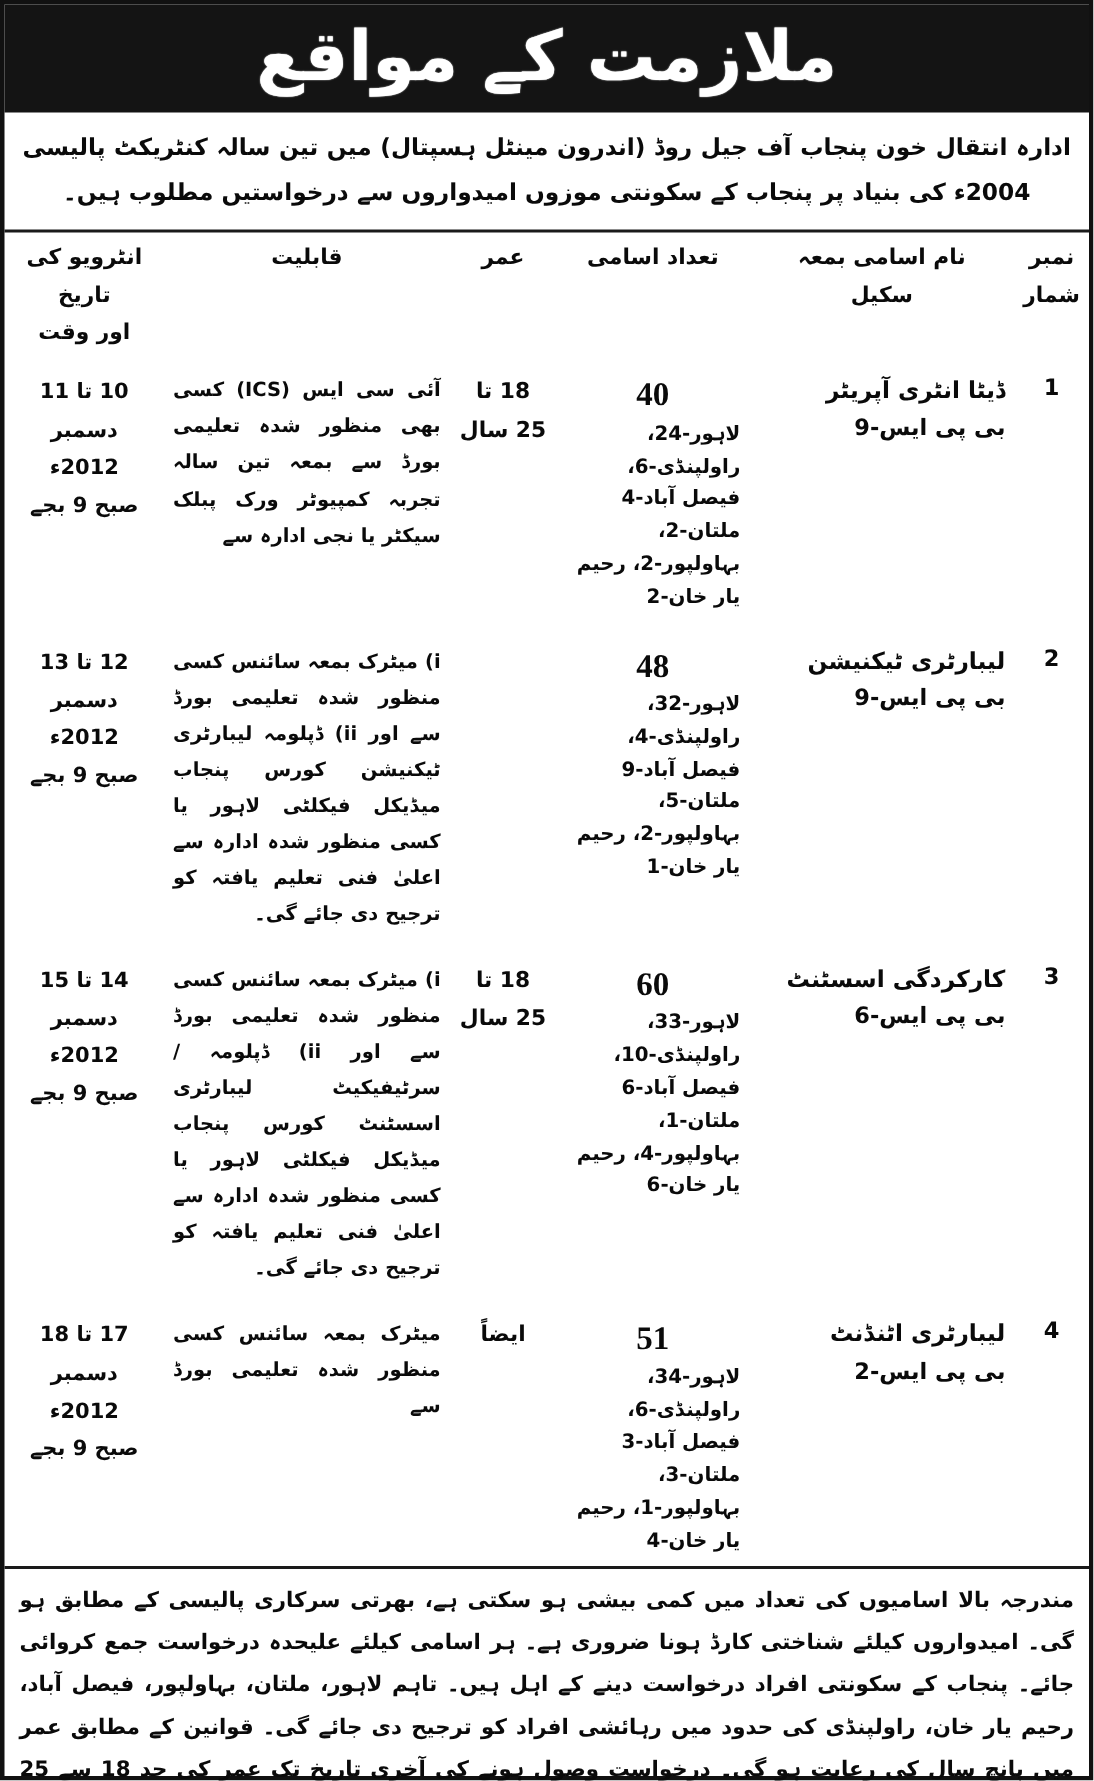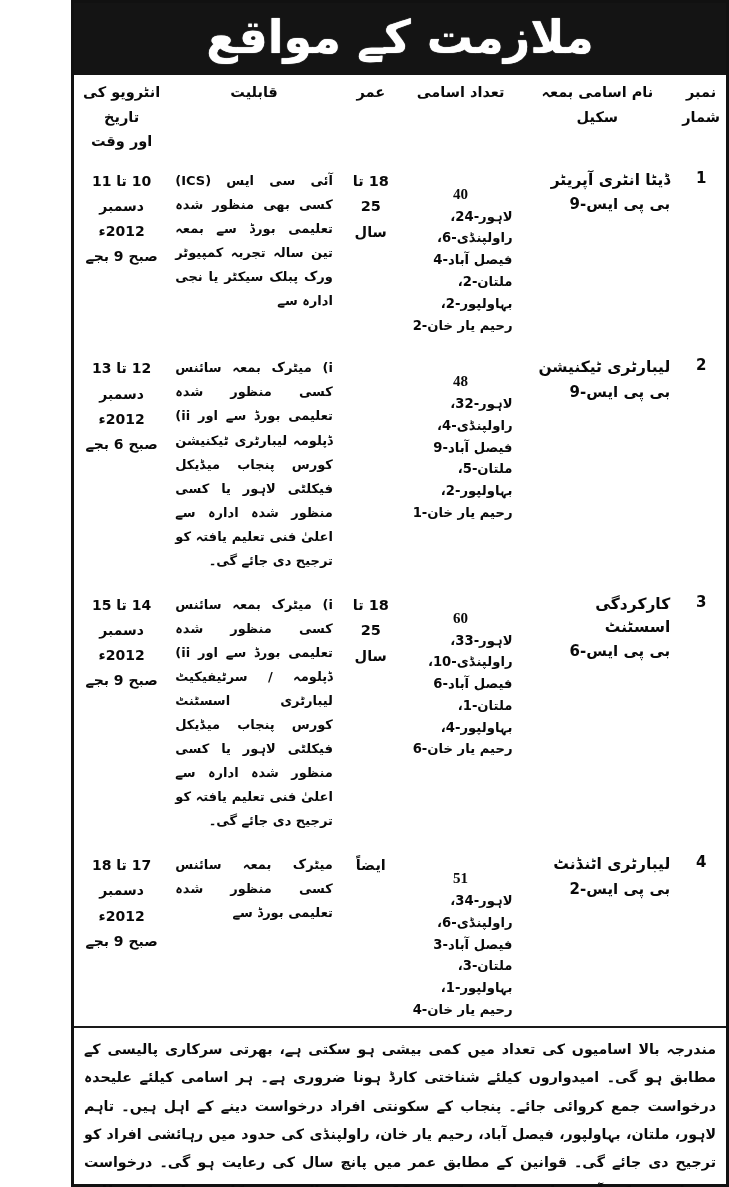--- a/index.html
+++ b/index.html
@@ -11,21 +11,21 @@
   body {
     width: 729px;
     height: 1187px;
     font-family: "DejaVu Sans", "Liberation Sans", sans-serif;
     color: #0a0a0a;
     position: relative;
     overflow: hidden;
   }
 
   .ad-sheet {
-    width: 658px;
+    width: 729px;
     height: 1187px;
     background: #ffffff;
     border: 3px solid #111;
     display: flex;
     flex-direction: column;
     position: relative;
   }
 
   
   .banner {
@@ -108,25 +108,24 @@
     font-weight: 700;
     line-height: 1.5;
   }
   .post-scale {
     font-size: 15px;
     font-weight: 700;
     line-height: 1.7;
   }
   td.c-count { text-align: center; }
   .count-num {
-    font-size: 15px;
+    font-size: 22px;
     font-weight: 800;
     line-height: 1.25;
     font-family: "Liberation Serif", serif;
-    margin-top: 16px;
   }
   .count-dist {
     font-size: 13.2px;
     line-height: 1.65;
     font-weight: 600;
     margin-top: 2px;
     text-align: right;
     direction: rtl;
   }
   td.c-age {
@@ -172,20 +171,23 @@
 </style>
 </head>
 <body>
 
 <div class="ad-sheet">
 
   <div class="banner">
     <div class="banner-title">ملازمت کے مواقع</div>
   </div>
 
+  <div class="intro-box">
+    <div class="intro-text">ادارہ انتقال خون پنجاب آف جیل روڈ (اندرون مینٹل ہسپتال) میں تین سالہ کنٹریکٹ پالیسی 2004ء کی بنیاد پر پنجاب کے سکونتی موزوں امیدواروں سے درخواستیں مطلوب ہیں۔</div>
+  </div>
 
   <div class="table-wrap">
     <table class="jobs">
       <colgroup>
         <col class="col-sr">
           <col class="col-post">
           <col class="col-count">
         <col class="col-age">
           <col class="col-qual">
           <col class="col-date">
@@ -235,21 +237,21 @@
           </td>
           <td class="c-count">
             <div class="count-num">48</div>
             <div class="count-dist">لاہور-32، راولپنڈی-4، فیصل آباد-9
 ملتان-5، بہاولپور-2، رحیم یار خان-1</div>
           </td>
           <td class="c-age"></td>
           <td class="c-qual">i) میٹرک بمعہ سائنس کسی منظور شدہ تعلیمی بورڈ سے اور ii) ڈپلومہ لیبارٹری ٹیکنیشن کورس پنجاب میڈیکل فیکلٹی لاہور یا کسی منظور شدہ ادارہ سے اعلیٰ فنی تعلیم یافتہ کو ترجیح دی جائے گی۔</td>
           <td class="c-date">12 تا 13 دسمبر
 2012ء
-صبح 6 بجے</td>
+صبح 9 بجے</td>
         </tr>
         <tr class="row-spacer">
             <td colspan="6"></td>
           </tr>
 
         <tr>
           <td class="c-sr">3</td>
           <td class="c-post">
             <div class="post-name">کارکردگی اسسٹنٹ</div>
             <div class="post-scale">بی پی ایس-6</div>

